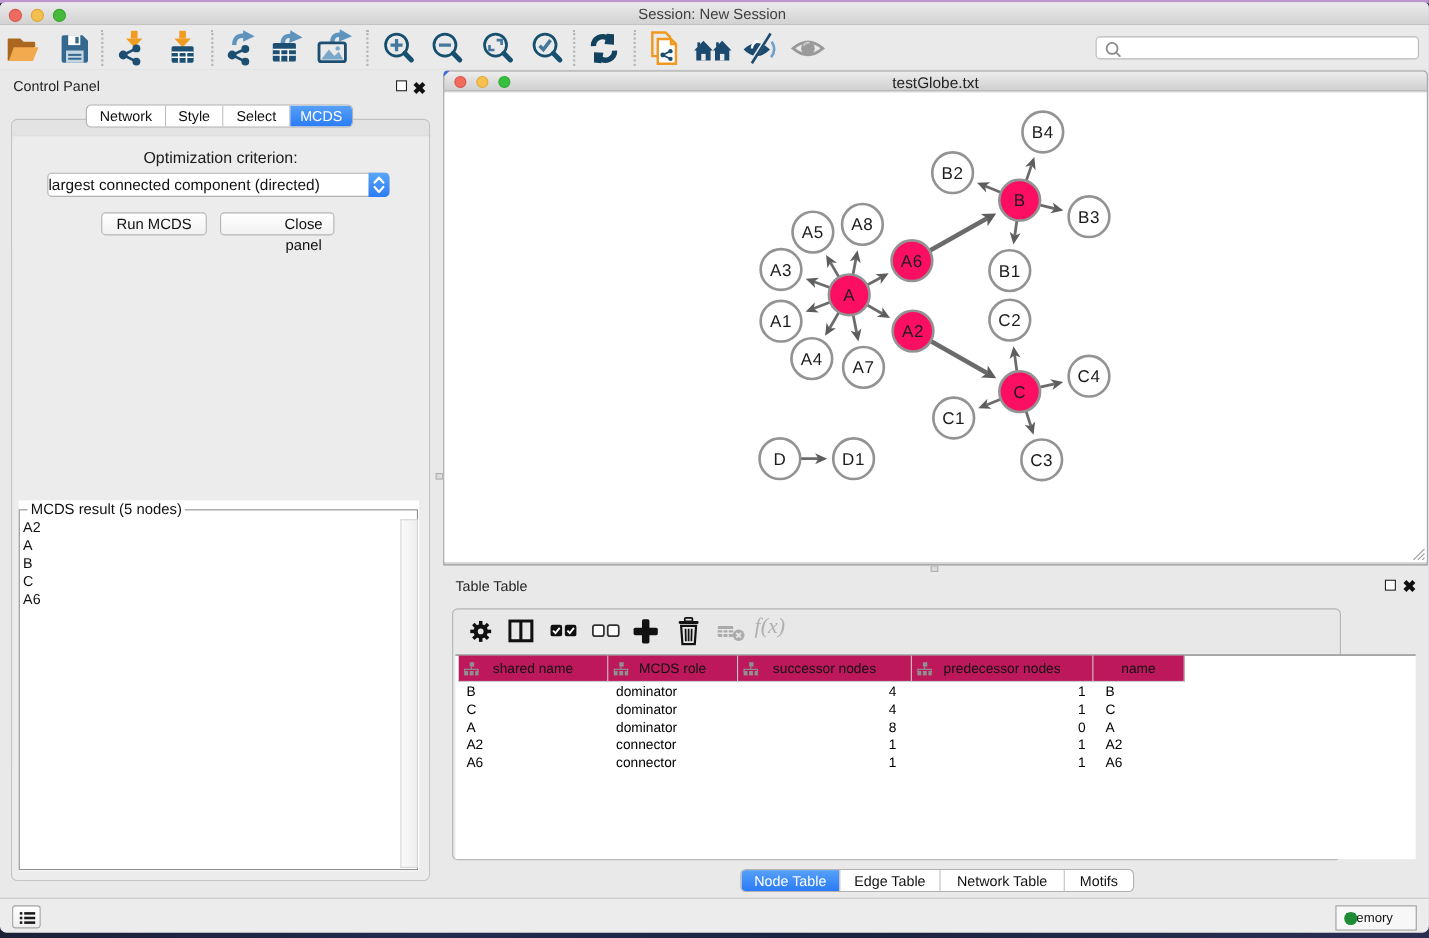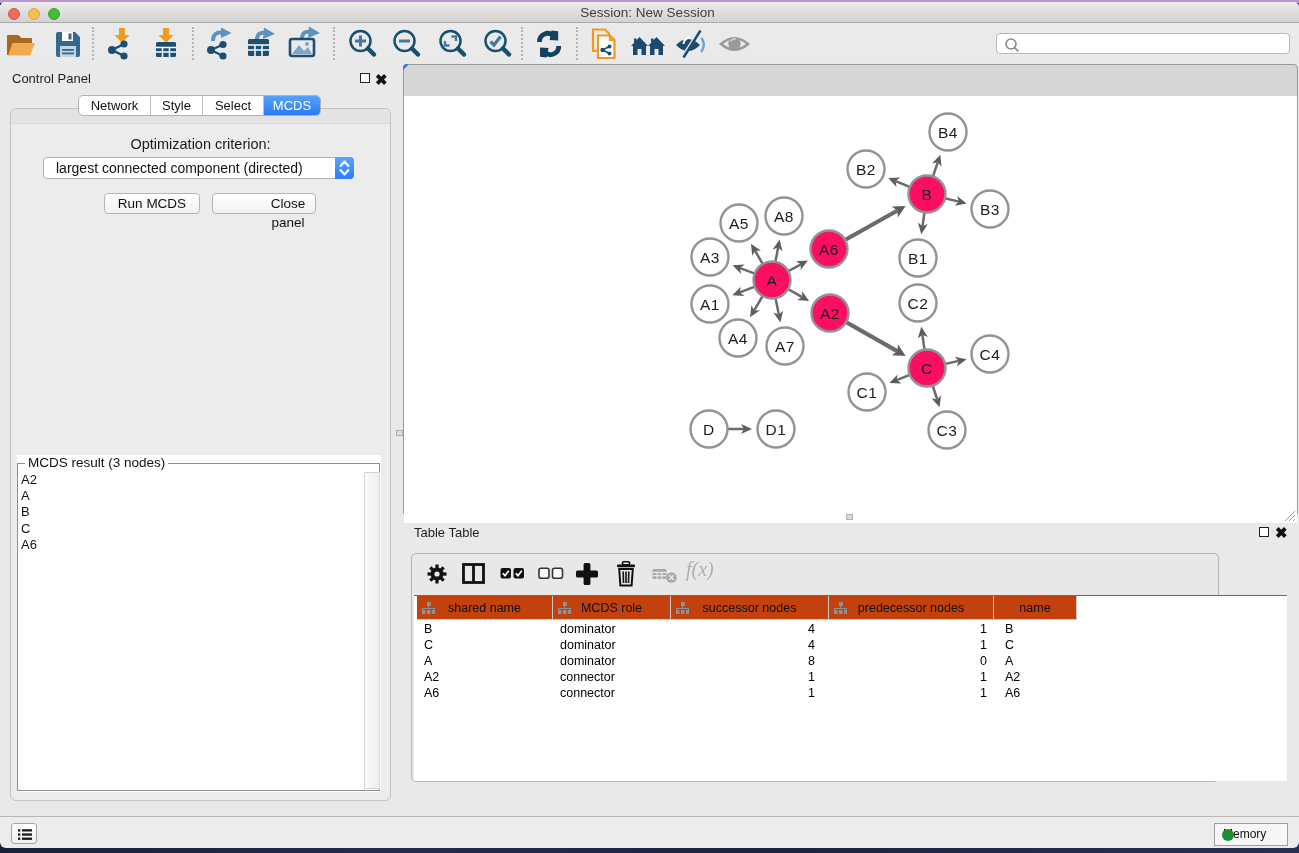--- a/index.html
+++ b/index.html
@@ -40,58 +40,58 @@
   #cp-tabs { position:absolute; left:78px; top:93px; width:243px; height:21px; display:flex;
      background:#fff; border:1px solid #b1b1b1; border-radius:5px; overflow:hidden;
      font-size:13px; color:#111; text-align:center; z-index:5; }
   #cp-tabs .seg { border-right:1px solid #c0c0c0; line-height:20px; }
   #cp-tabs .seg:last-child { border-right:none; }
   #cp-tabs .sel { background:linear-gradient(#57a1f8,#2a7bf6); color:#fff; }
   #opt-label { position:absolute; left:10px; top:134px; width:381px; text-align:center;
      font-size:14.5px; color:#1a1a1a; }
   #opt-select { position:absolute; left:43px; top:155px; width:311px; height:22px; background:#fff;
      border:1px solid #b1b1b1; border-radius:4px; font-size:14px; color:#111; line-height:20px;
-     padding-left:12px; }
+     }
   #opt-select .stepper { position:absolute; right:-1px; top:-1px; width:19px; height:22px;
      background:linear-gradient(#5aa5f9,#2c7cf6); border-radius:0 4px 4px 0; }
   .btn { position:absolute; height:21px; background:linear-gradient(#ffffff,#f1f1f1);
      border:1px solid #b6b6b6; border-radius:4px; font-size:13.5px; color:#111;
-     text-align:center; line-height:19px;margin-left:12px; }
+     text-align:center; line-height:19px; }
   #btn-run { left:92px; top:191px; width:96px; }
   #btn-close { left:200px; top:191px; width:104px;padding-left:48px; }
   
   #mcds-box { position:absolute; left:17px; top:453px; width:364px; height:337px; background:#fff; }
   #mcds-border { position:absolute; left:0px; top:8px; width:363px; height:328px;
      border:1px solid #8f8f8f; }
   #mcds-legend { position:absolute; left:8px; top:0px; background:#fff; padding:0 3px;
      font-size:13.5px; color:#111; line-height:16px; }
   #mcds-list { position:absolute; left:4px; top:17px; font-size:13px; color:#111; line-height:16.2px; }
   #mcds-scroll { position:absolute; right:1.5px; top:17px; width:16px; height:317px;
      background:linear-gradient(90deg,#fafafa,#eeeeee); border:1px solid #d4d4d4; }
   
   #netwin { position:absolute; left:403px; top:62px; width:895px; height:450px;
      border:1px solid #9a9a9a; border-radius:4px 4px 0 0; background:#d6d6d6; }
   #net-titlebar { position:absolute; left:0; top:0; right:0; height:18px;
      background:linear-gradient(#ededed,#d0d0d0); border-bottom:1px solid #a8a8a8; border-radius:4px 4px 0 0; }
   #net-titlebar .tl { width:11px; height:11px; }
   #net-titlebar .nttl { position:absolute; left:0; right:0; top:2px; text-align:center; font-size:14px; color:#222; }
-  #net-canvas { position:absolute; left:0px; top:19px; width:893px; height:427px; background:#fff;margin-top:12px; }
+  #net-canvas { position:absolute; left:0px; top:19px; width:893px; height:427px; background:#fff; }
   #net-corner { position:absolute; left:-1px; top:-1px; width:0; height:0;
      border-top:6px solid #3a6fd8; border-right:6px solid transparent; border-radius:4px 0 0 0; }
   #graph { position:absolute; left:0; top:0; }
   .divhandle { position:absolute; width:7px; height:6px; background:#dcdcdc; border:1px solid #b0b0b0; }
   
   #tp-title { position:absolute; left:414px; top:523px; font-size:13px; color:#1f1f1f; }
   #tp-float { position:absolute; left:1259px; top:525px; width:10px; height:10px; border:1.6px solid #222; background:#fff; }
   #tp-close { position:absolute; left:1275px; top:522px; font-size:15px; font-weight:bold; color:#111; }
   #tp-box { position:absolute; left:411px; top:551px; width:808px; height:229px;
      background:#e8e8e8; border:1px solid #b4b4b4; border-radius:5px; }
   #tp-table { position:absolute; left:2px; top:41px; width:873px; height:186px; background:#fff;
      border-top:1.5px solid #6a6a6a; }
-  #tp-header { position:absolute; left:3px; top:0px; width:660px; height:24px; background:#c2410c;
+  #tp-header { position:absolute; left:3px; top:0px; width:660px; height:24px; background:#be185d;
      border-bottom:1px solid #cccccc; font-size:12.5px; color:#111; }
   #tp-header .hc { position:absolute; top:0; height:24px; line-height:24px; text-align:center;
      border-right:1px solid #c6c6c6; }
   .hicon { position:absolute; left:5px; top:6px; width:13px; height:12px;
      background:
        linear-gradient(#909090,#909090) 4.5px 0/4px 4px,
        linear-gradient(#909090,#909090) 6px 4px/1px 3px,
        linear-gradient(#909090,#909090) 0 6px/13px 1px,
        linear-gradient(#909090,#909090) 0 6px/1px 3px,
        linear-gradient(#909090,#909090) 12px 6px/1px 3px,
@@ -318,26 +318,32 @@
       <svg width="19" height="22">
         <path d="M5.5 9 L9.5 4.5 L13.5 9" fill="none" stroke="#fff" stroke-width="2" stroke-linecap="round" stroke-linejoin="round"></path>
         <path d="M5.5 13 L9.5 17.5 L13.5 13" fill="none" stroke="#fff" stroke-width="2" stroke-linecap="round" stroke-linejoin="round"></path>
       </svg>
     </div>
   </div>
   <div class="btn" id="btn-run">Run MCDS</div>
   <div class="btn" id="btn-close">Close panel</div>
   <div id="mcds-box">
     <div id="mcds-border"></div>
-    <div id="mcds-legend">MCDS result (3 nodes)</div>
+    <div id="mcds-legend">MCDS result (5 nodes)</div>
     <div id="mcds-list">A2<br>A<br>B<br>C<br>A6</div>
     <div id="mcds-scroll"></div>
   </div>
 
   <div id="netwin">
+    <div id="net-titlebar">
+      <div class="tl tl1" style="left:9px;top:4px;background:#f26b5f;border:0.5px solid #da5348"></div>
+      <div class="tl tl2" style="left:29px;top:4px;background:#f7c04e;border:0.5px solid #e0a73a"></div>
+      <div class="tl tl3" style="left:49px;top:4px;background:#35c13e;border:0.5px solid #2aa834"></div>
+      <div class="nttl">testGlobe.txt</div>
+    </div>
     <div id="net-canvas">
       <svg id="graph" width="893" height="427" viewBox="0 0 893 427">
 <line x1="368.0" y1="184.0" x2="335.8" y2="196.4" stroke="#6b6b6b" stroke-width="2.5"></line>
 <path d="M328.4 199.3 L336.8 190.7 L335.8 196.4 L340.4 200.0 Z" fill="#5d5d5d"></path>
 <line x1="368.0" y1="184.0" x2="336.0" y2="172.1" stroke="#6b6b6b" stroke-width="2.5"></line>
 <path d="M328.5 169.3 L340.6 168.5 L336.0 172.1 L337.1 177.9 Z" fill="#5d5d5d"></path>
 <line x1="368.0" y1="184.0" x2="350.2" y2="214.4" stroke="#6b6b6b" stroke-width="2.5"></line>
 <path d="M346.1 221.3 L347.4 209.3 L350.2 214.4 L356.0 214.3 Z" fill="#5d5d5d"></path>
 <line x1="368.0" y1="184.0" x2="351.0" y2="154.7" stroke="#6b6b6b" stroke-width="2.5"></line>
 <path d="M347.0 147.8 L356.9 154.8 L351.0 154.7 L348.2 159.8 Z" fill="#5d5d5d"></path>
@@ -539,20 +545,26 @@
         <div class="tr">
             <span class="c1">A6</span>
             <span class="c2">connector</span>
             <span class="c3">1</span>
             <span class="c4">1</span>
             <span class="c5">A6</span>
           </div>
       </div>
     </div>
   </div>
+  <div id="tp-tabs">
+    <div class="seg sel" style="width:90px">Node Table</div>
+    <div class="seg" style="width:91px">Edge Table</div>
+    <div class="seg" style="width:113px">Network Table</div>
+    <div class="seg" style="width:62px">Motifs</div>
+  </div>
 
   <div id="statusbar">
     <div id="sb-list">
       <svg width="26" height="21">
         <g fill="#1a1a1a">
           <rect x="6" y="5.2" width="2.3" height="2.3"></rect>
             <rect x="10" y="5.2" width="10" height="2.3"></rect>
           <rect x="6" y="9.4" width="2.3" height="2.3"></rect>
             <rect x="10" y="9.4" width="10" height="2.3"></rect>
           <rect x="6" y="13.6" width="2.3" height="2.3"></rect>

